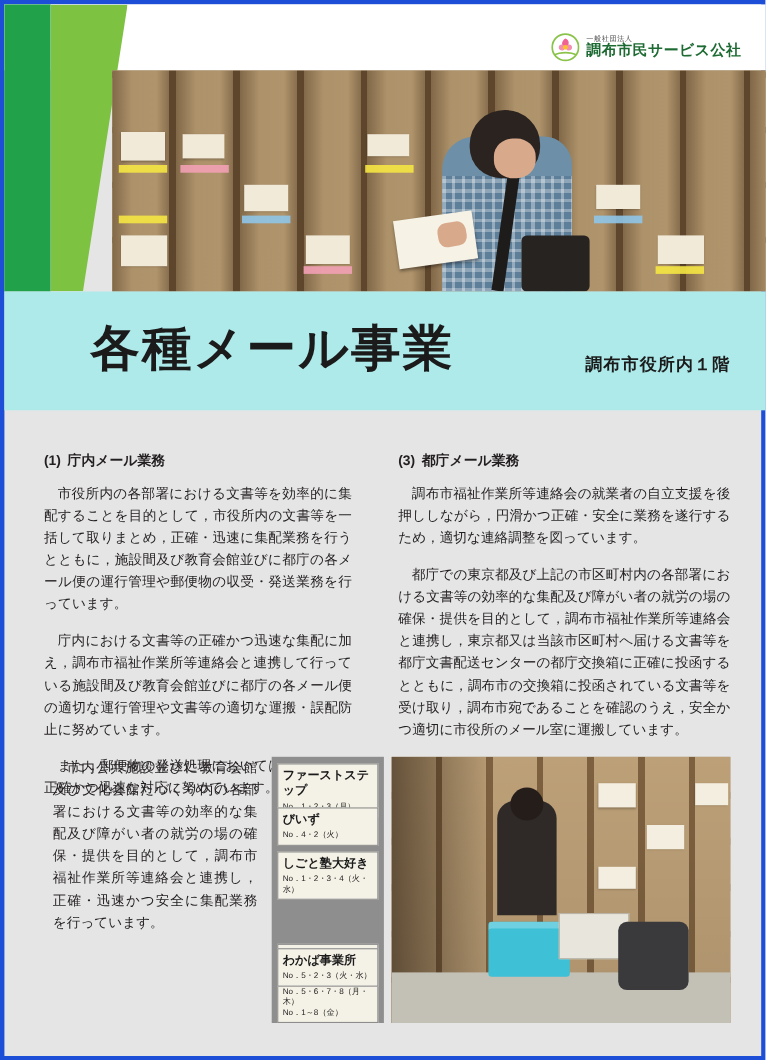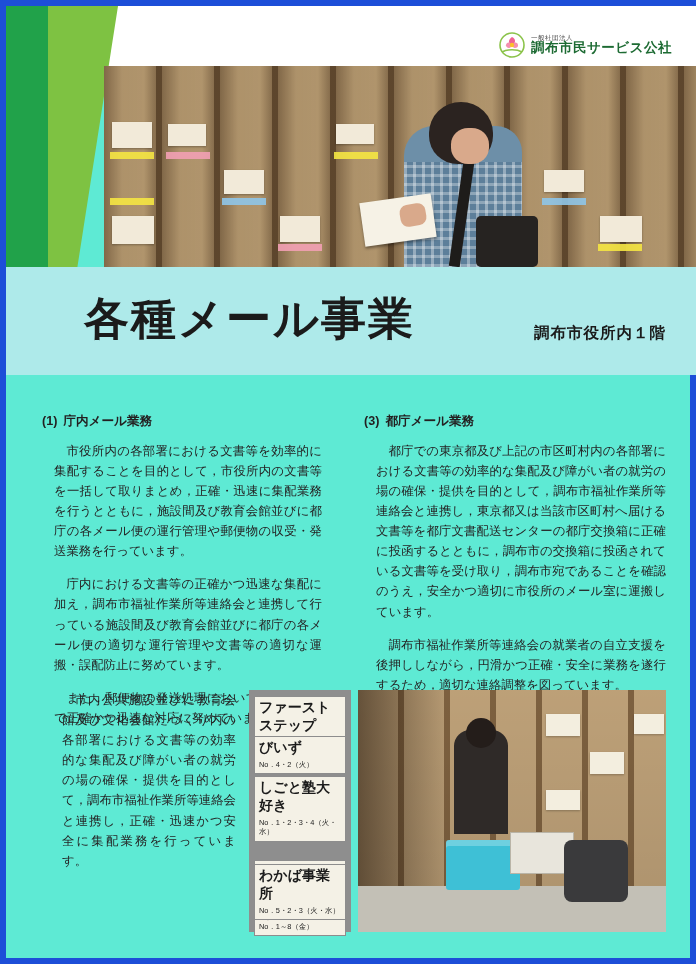--- a/index.html
+++ b/index.html
@@ -13,23 +13,23 @@
     font-family: "Liberation Sans", "DejaVu Sans", sans-serif;
     color: #231f20;
     position: relative;
     overflow: hidden;
   }
   .page {
     position: absolute;
     left: 0; top: 0;
     width: 696px;
     height: 964px;
-    background: #5eead4;
+    background: #e5e5e5;
     box-sizing: border-box;
-    border: 6px solid #1d4ed8;
+    border: 4px solid #1d4ed8;
   }
 
   
   .top-band {
     position: absolute;
     left: 0; top: 0;
     width: 696px;
     height: 60px;
     background: #ffffff;
   }
@@ -218,21 +218,21 @@
     text-align: justify;
   }
   .sec-head {
     font-weight: bold;
     font-size: 12.6px;
     margin-bottom: 9px;
     white-space: pre-line;
   }
   .sec-head .num { margin-right: 6px; }
   .para {
-    margin: 0 0 13px 12px;
+    margin: 0 0 13px 0;
     text-indent: 1em;
   }
 
   #col-left {
     left: 36px; top: 385px; width: 280px;
   }
   #col-right {
     left: 358px; top: 385px; width: 302px;
   }
   #col-lower-left {
@@ -252,24 +252,23 @@
     width: 92px;
     background: #f4f1e6;
     border: 1px solid #8d8d8d;
     box-sizing: border-box;
     padding: 3px 4px 4px 4px;
     font-size: 7.4px;
     line-height: 1.28;
     color: #1b1b1b;
   }
   .lbl b {
-    font-size: 14px;
+    font-size: 11px;
     display: block;
     margin-bottom: 2px;
-    font-family: Liberation Mono, monospace;
   }
 
   
   .photo2 {
     position: absolute;
     left: 352px; top: 684px;
     width: 308px; height: 242px;
     overflow: hidden;
     background: #a08a6b;
   }
@@ -386,22 +385,22 @@
     </div>
     <p class="para">市役所内の各部署における文書等を効率的に集配することを目的として，市役所内の文書等を一括して取りまとめ，正確・迅速に集配業務を行うとともに，施設間及び教育会館並びに都庁の各メール便の運行管理や郵便物の収受・発送業務を行っています。</p>
     <p class="para">庁内における文書等の正確かつ迅速な集配に加え，調布市福祉作業所等連絡会と連携して行っている施設間及び教育会館並びに都庁の各メール便の適切な運行管理や文書等の適切な運搬・誤配防止に努めています。</p>
     <p class="para">また，郵便物の発送処理においては，効率的で正確かつ迅速な対応に努めています。</p>
   </div>
 
   <div class="col" id="col-right">
     <div class="sec-head">
       <span class="num">(3)</span><span>都庁メール業務</span>
     </div>
+    <p class="para">調布市福祉作業所等連絡会の就業者の自立支援を後押ししながら，円滑かつ正確・安全に業務を遂行するため，適切な連絡調整を図っています。</p>
     <p class="para">都庁での東京都及び上記の市区町村内の各部署における文書等の効率的な集配及び障がい者の就労の場の確保・提供を目的として，調布市福祉作業所等連絡会と連携し，東京都又は当該市区町村へ届ける文書等を都庁文書配送センターの都庁交換箱に正確に投函するとともに，調布市の交換箱に投函されている文書等を受け取り，調布市宛であることを確認のうえ，安全かつ適切に市役所のメール室に運搬しています。</p>
-    <p class="para">調布市福祉作業所等連絡会の就業者の自立支援を後押ししながら，円滑かつ正確・安全に業務を遂行するため，適切な連絡調整を図っています。</p>
   </div>
 
   <div class="col" id="col-lower-left">
     <p class="para">市内公共施設並びに教育会館及び文化会館たづくり内の各部署における文書等の効率的な集配及び障がい者の就労の場の確保・提供を目的として，調布市福祉作業所等連絡会と連携し，正確・迅速かつ安全に集配業務を行っています。</p>
   </div>
 
   <div class="labels-photo">
     <div class="lbl" style="top:6px;">
       <b>ファーストステップ</b>
       <span>No．1・2・3（月）</span>

